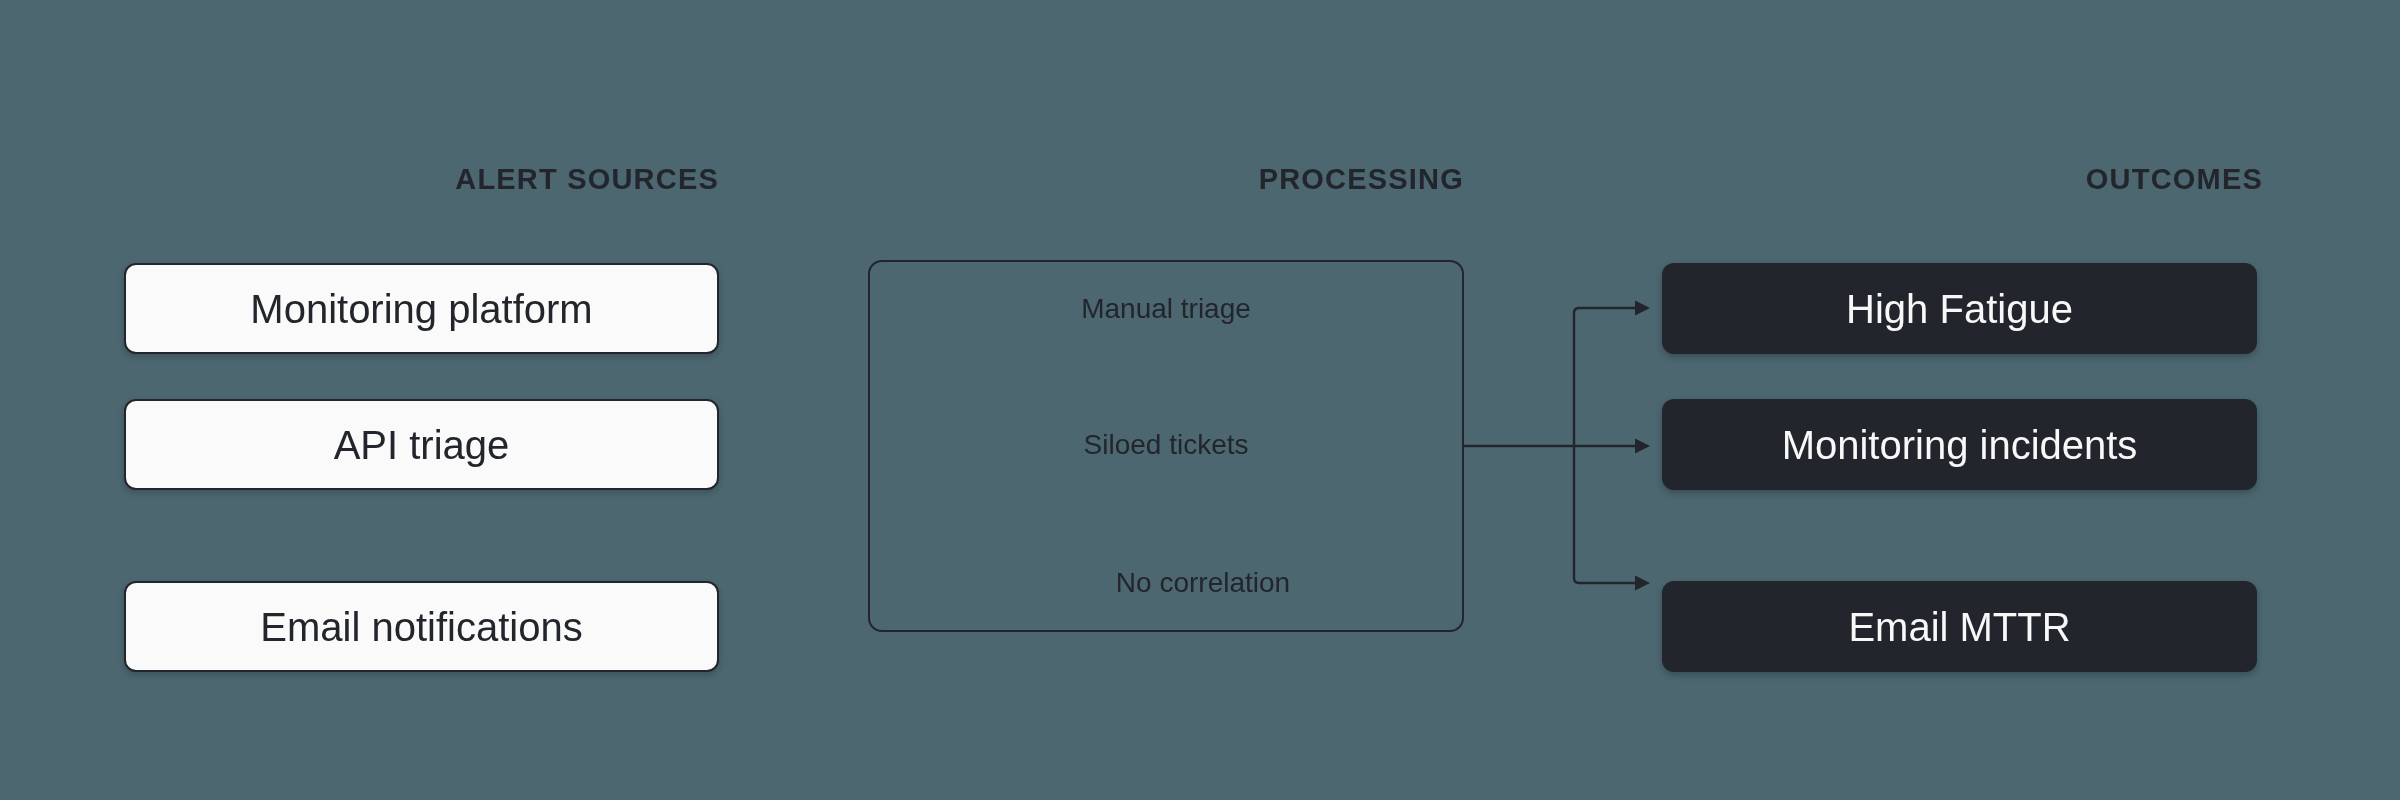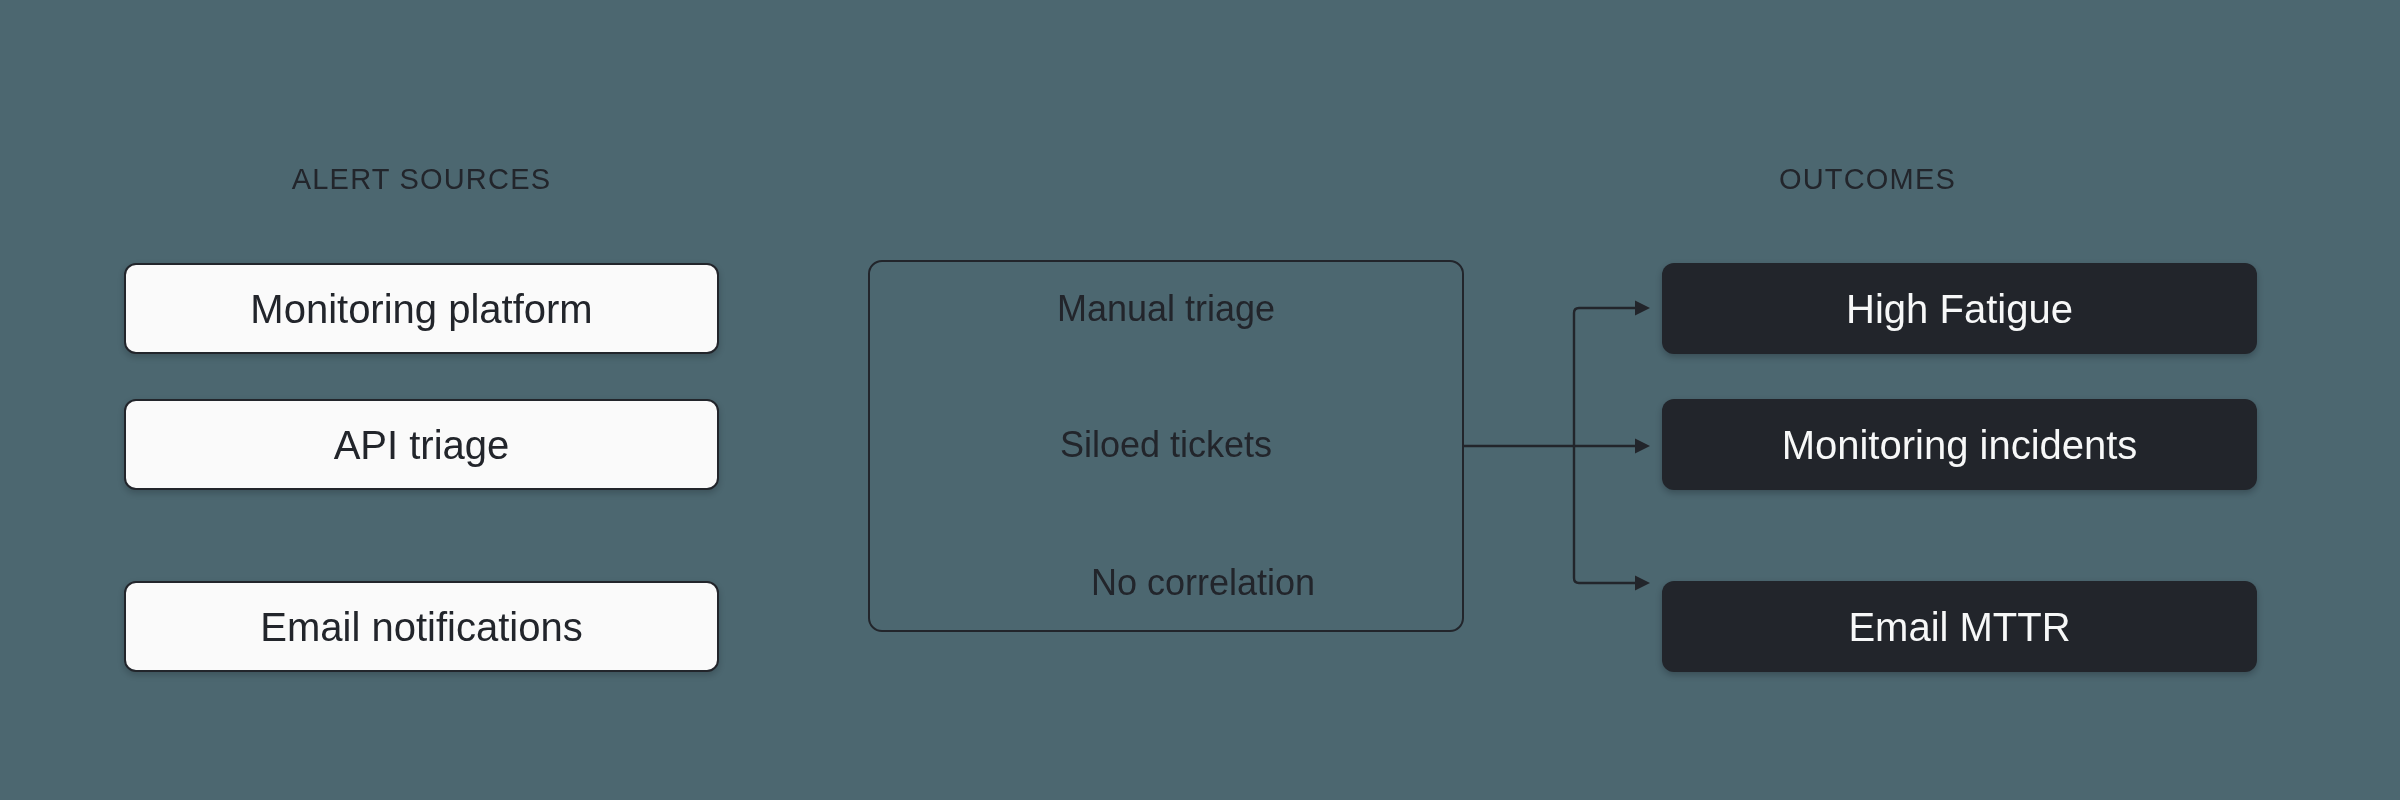--- a/index.html
+++ b/index.html
@@ -17,30 +17,30 @@
     height: 800px;
     background: var(--background);
     font-family: "Liberation Sans", "DejaVu Sans", sans-serif;
     overflow: hidden;
   }
   .col-header {
     position: absolute;
     top: 162px;
     height: 34px;
     line-height: 34px;
-    text-align: center;
+    text-align: right;
     font-size: 29px;
-    font-weight: 400;
+    font-weight: 700;
     letter-spacing: 1.2px;
     color: var(--ink);
     -webkit-user-select: none;
   }
   .col-header.sources   { left: 124px;  width: 595px; }
   .col-header.processing{ left: 868px;  width: 596px; }
-  .col-header.outcomes  { left: 1570px; width: 595px; }
+  .col-header.outcomes  { left: 1668px; width: 595px; }
 
   .card {
     position: absolute;
     width: 595px;
     height: 91px;
     border-radius: 12px;
     display: flex;
     align-items: center;
     justify-content: center;
     font-size: 40px;
@@ -75,21 +75,21 @@
     background: transparent;
   }
   .process-item {
     position: absolute;
     left: 0;
     width: 100%;
     height: 91px;
     display: flex;
     align-items: center;
     justify-content: center;
-    font-size: 36px;
+    font-size: 28px;
     color: var(--ink);
     white-space: nowrap;
   }
   .process-item.p-1 { top: 1px; }
   .process-item.p-2 { top: 137px; }
   .process-item.p-3 { top: 275px; margin-left: 37px; }
 
   .connectors {
     position: absolute;
     left: 0;
@@ -104,20 +104,21 @@
     fill: none;
   }
   .connectors polygon { fill: var(--ink); }
 </style>
 </head>
 <body>
 
 <div class="stage">
 
   <div class="col-header sources">ALERT SOURCES</div>
+  <div class="col-header processing">PROCESSING</div>
   <div class="col-header outcomes">OUTCOMES</div>
 
   <div class="card light row-1">Monitoring platform</div>
   <div class="card light row-2">API triage</div>
   <div class="card light row-3">Email notifications</div>
 
   <div class="process-panel">
     <div class="process-item p-1">Manual triage</div>
     <div class="process-item p-2">Siloed tickets</div>
     <div class="process-item p-3">No correlation</div>

